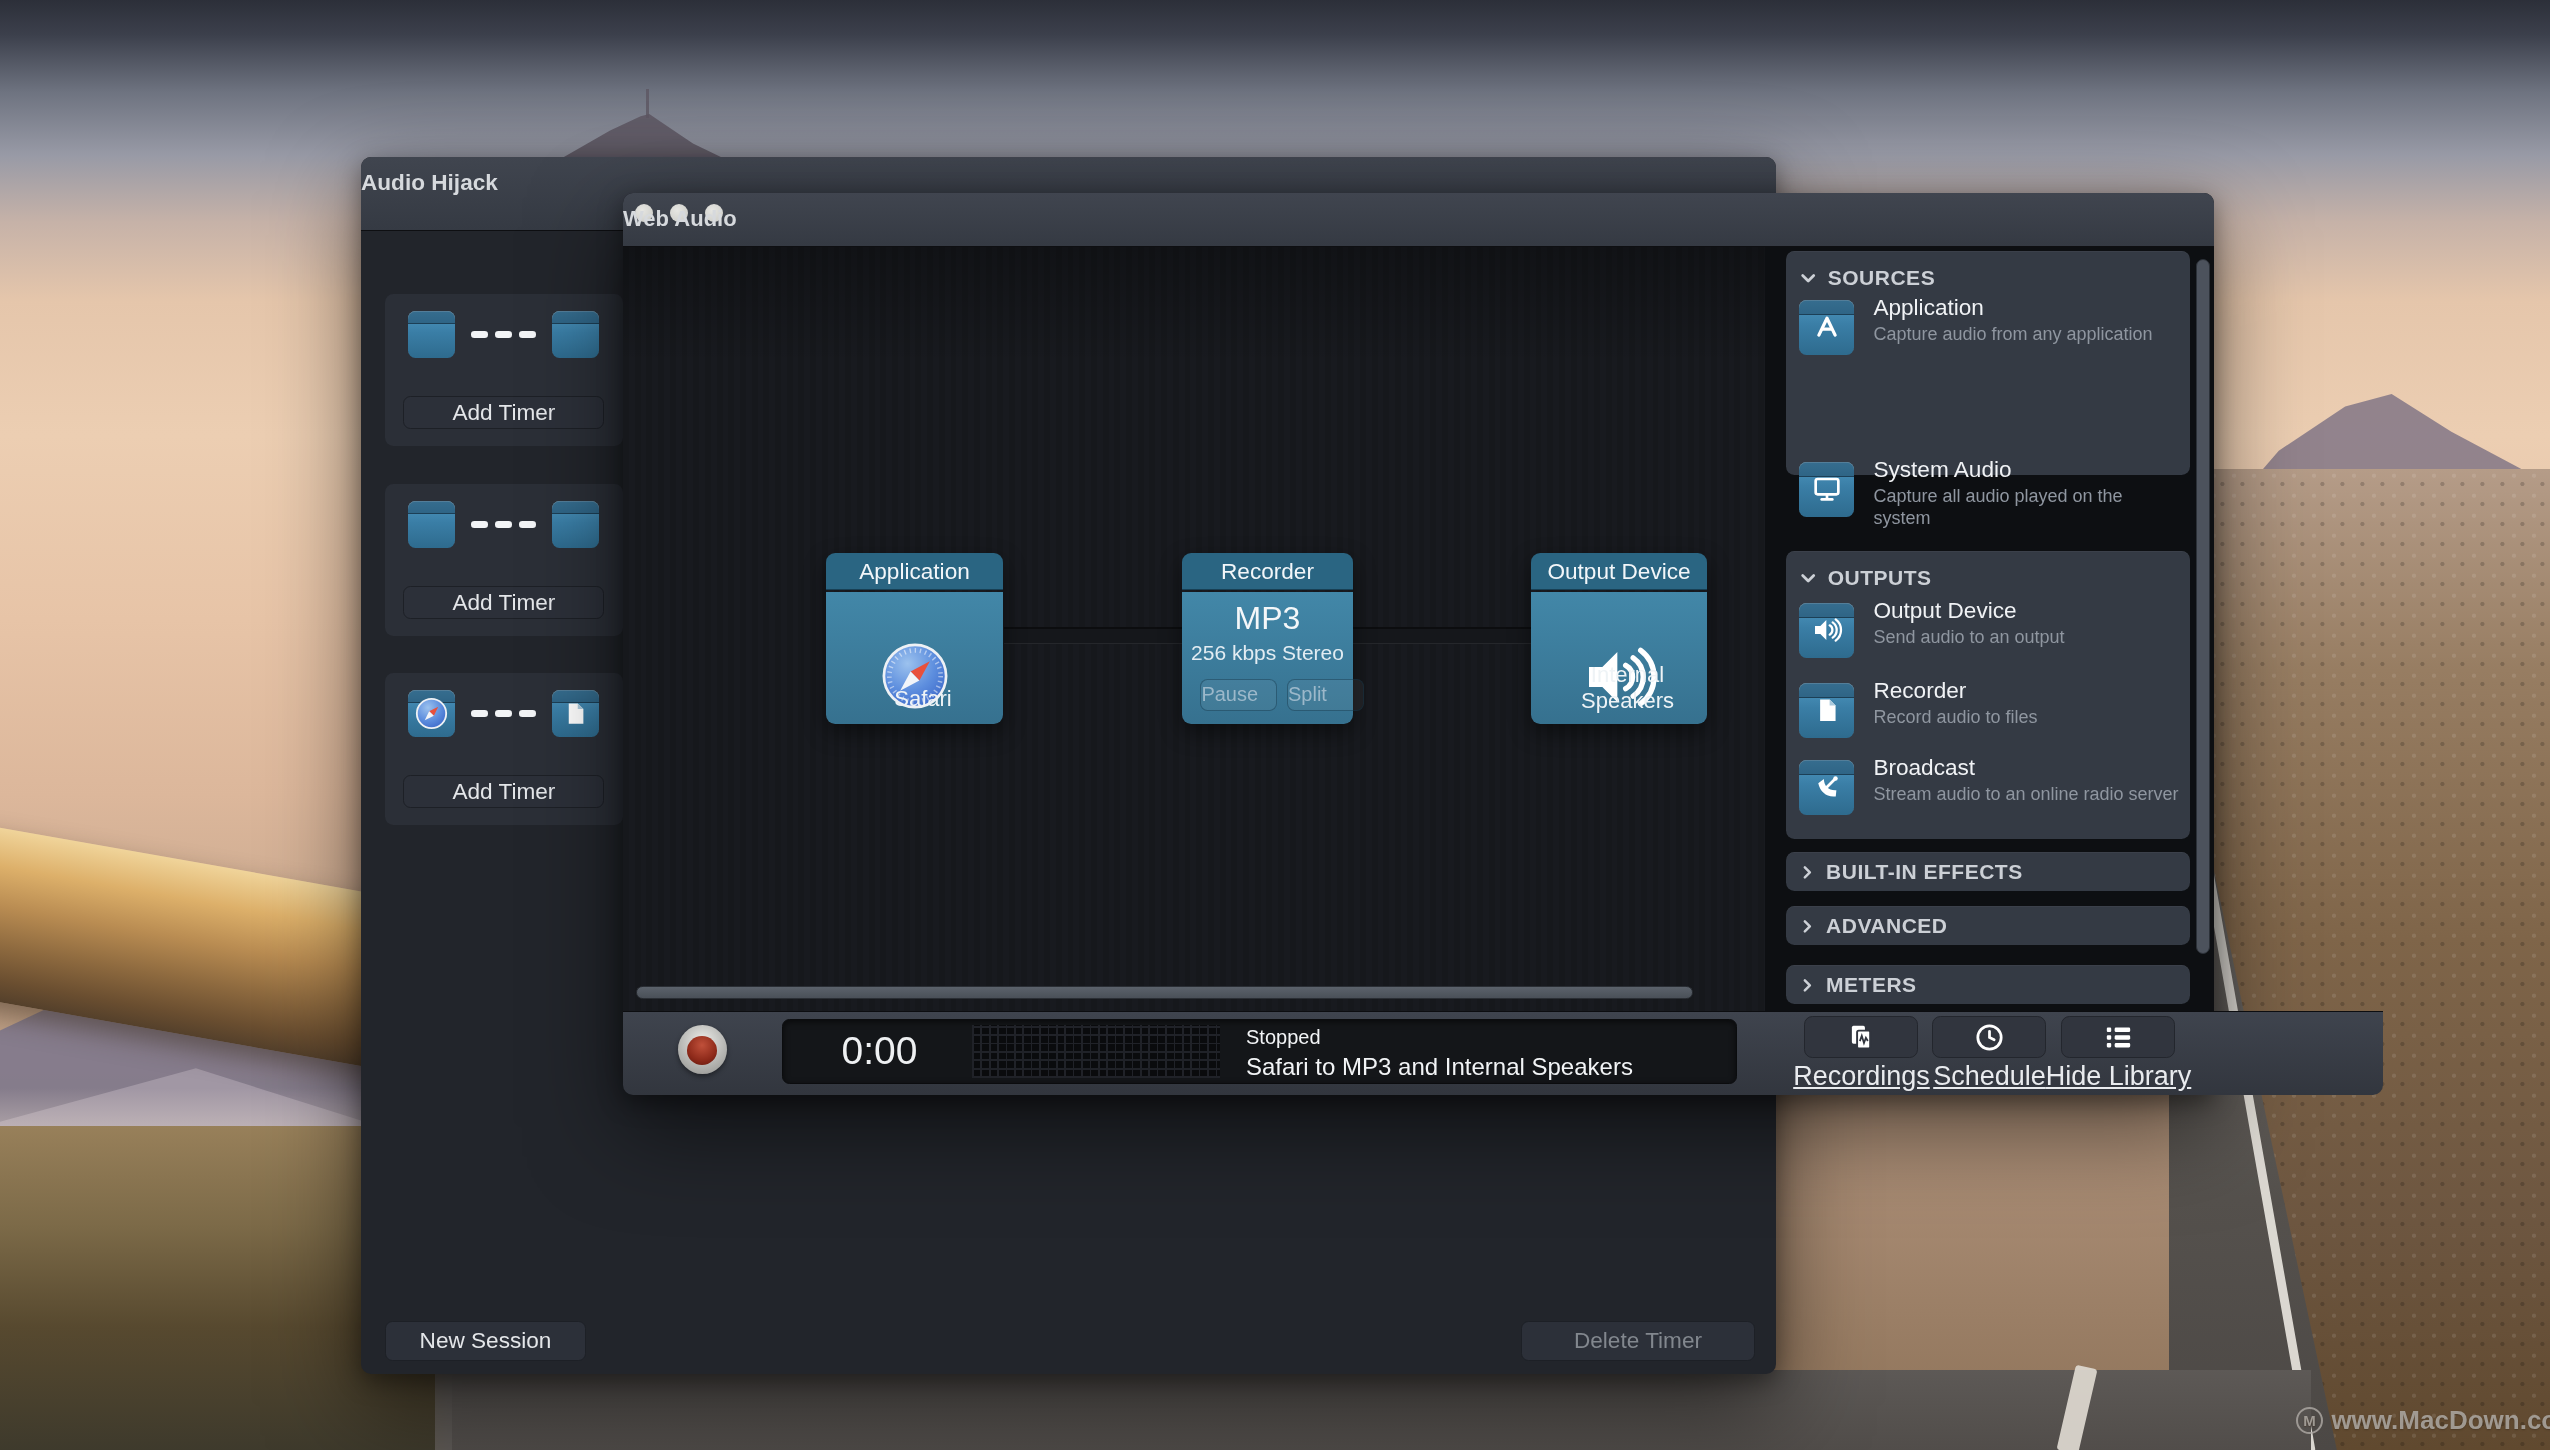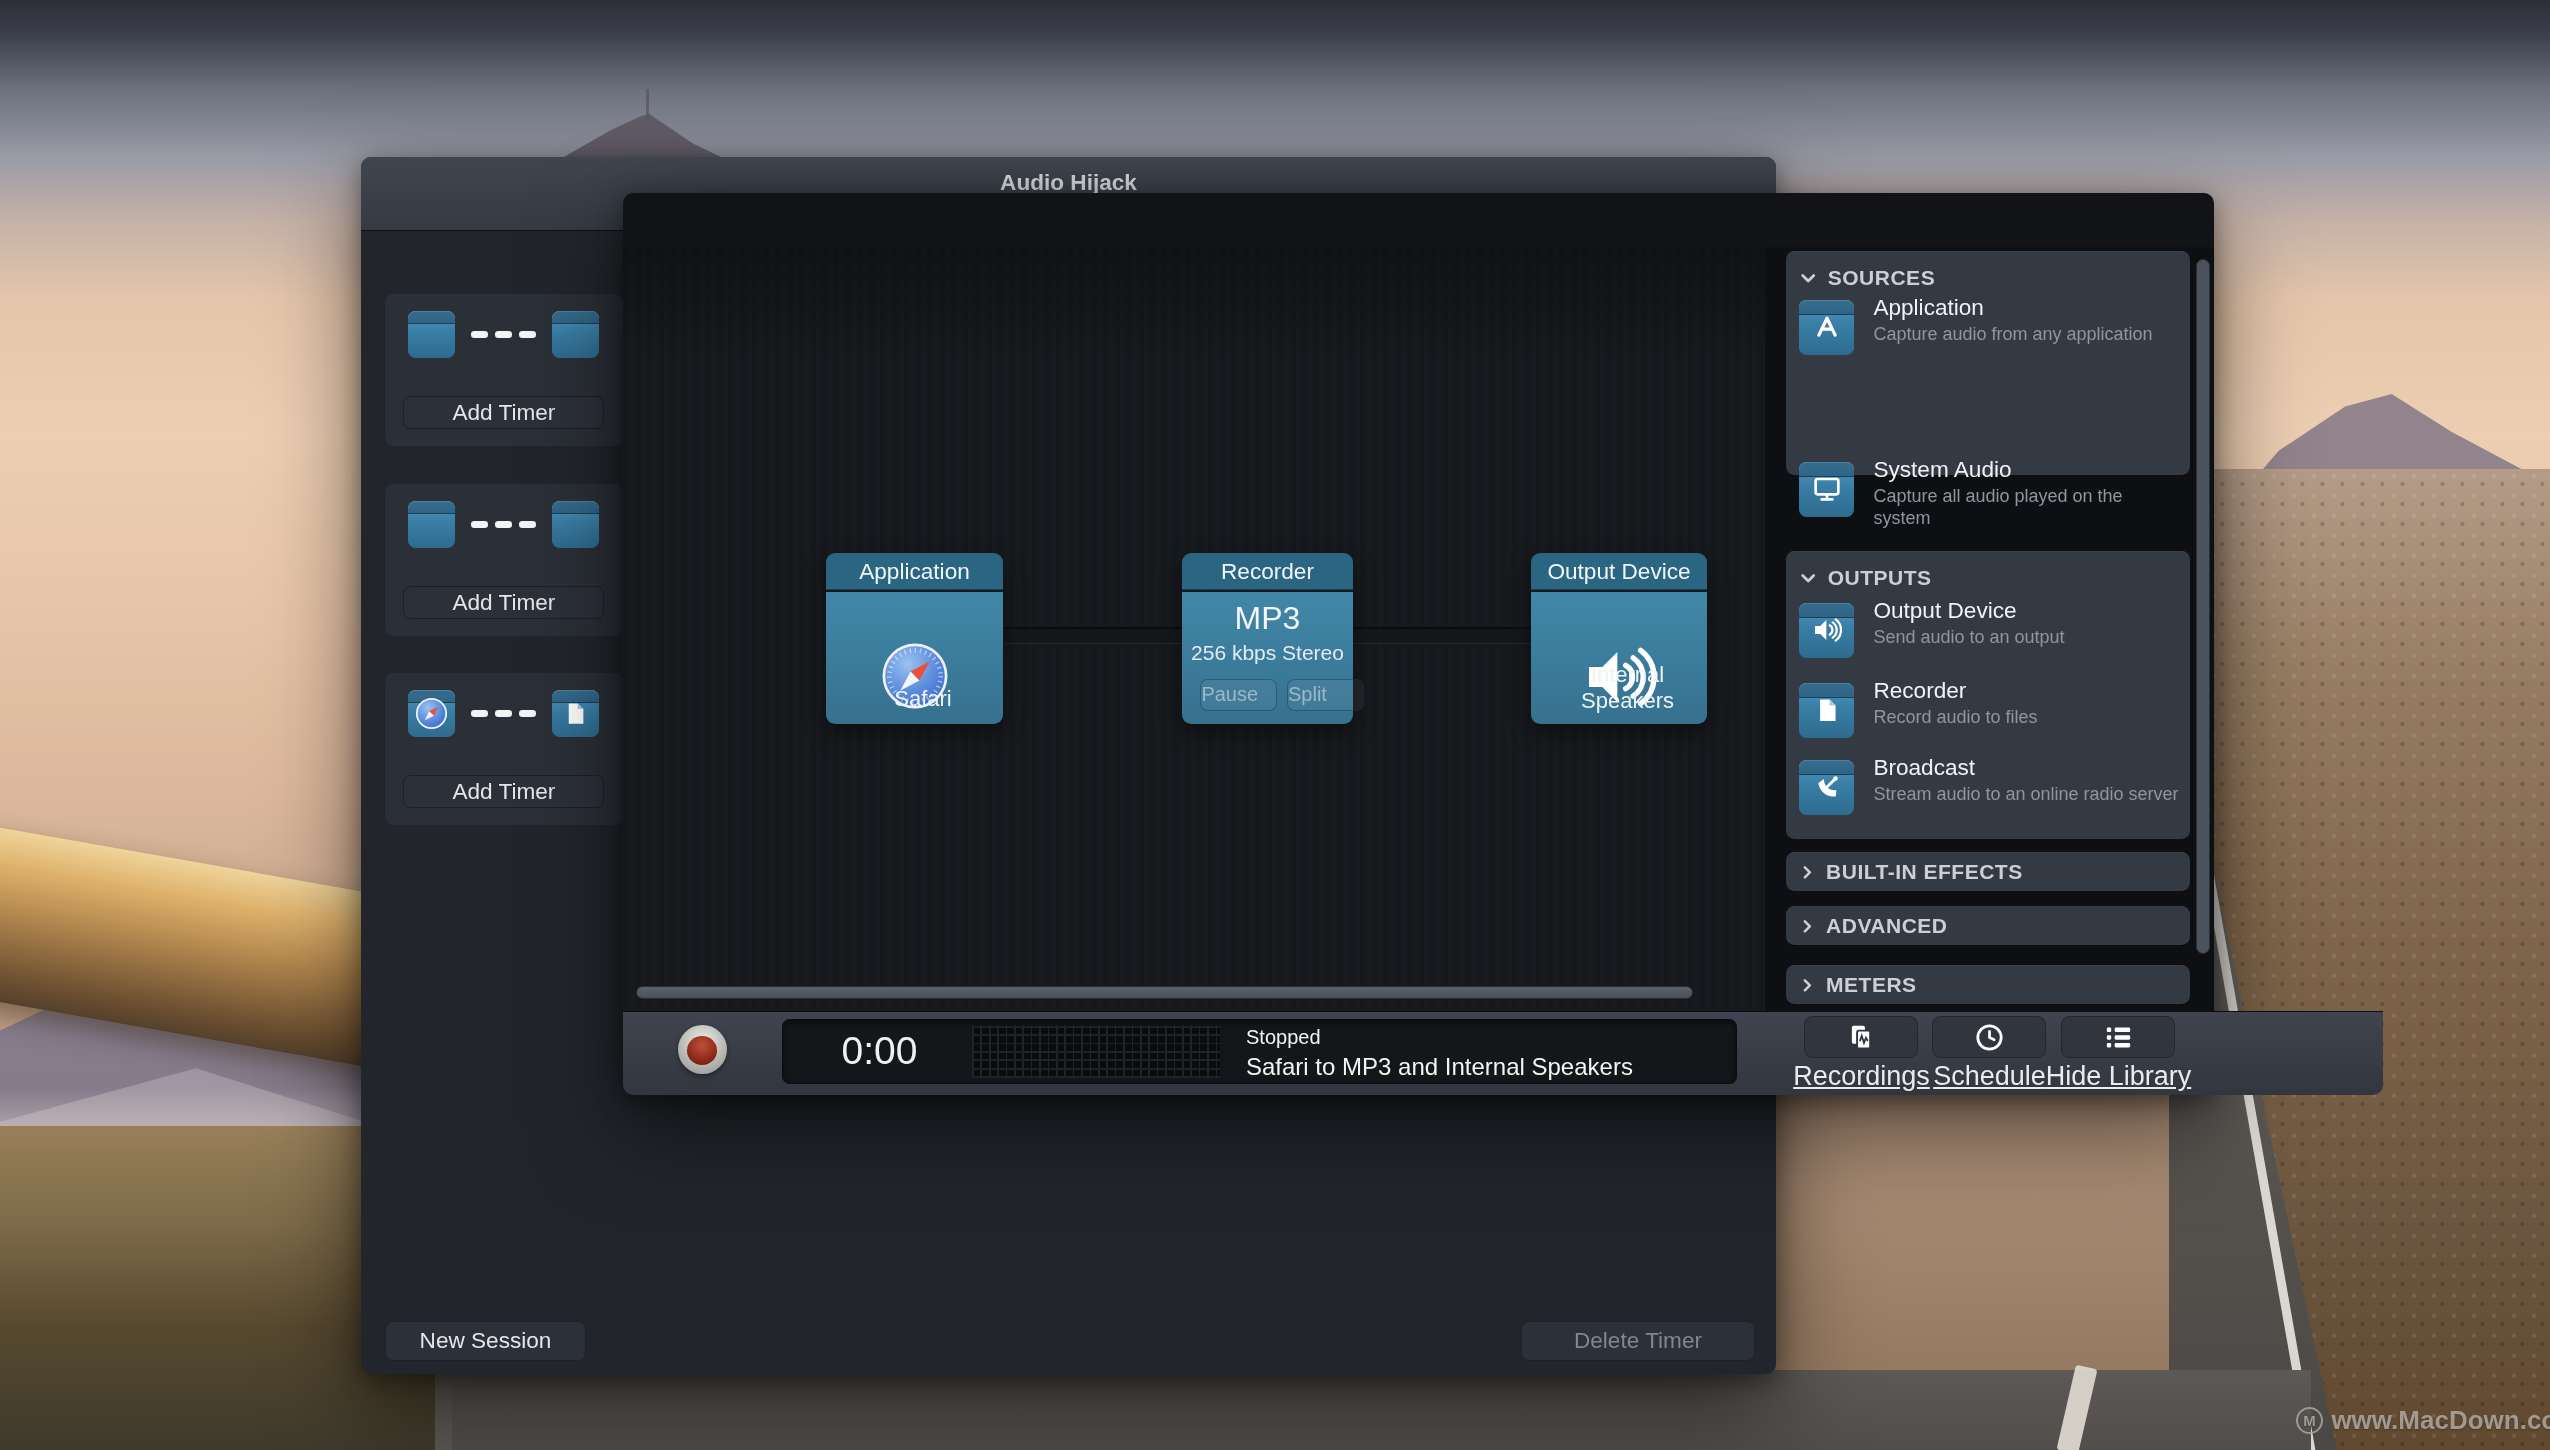--- a/index.html
+++ b/index.html
@@ -47,21 +47,21 @@
   .bg-lane-dash { position:absolute; left:2066px; top:1366px; width:22px; height:87px;
     background:#ded9d0; transform:rotate(13deg); border-radius:3.3px; opacity:.92; }
 
   
   .win { position:absolute; border-radius:10px;
     box-shadow:0 33px 92px rgba(0,0,0,.55),0 6.7px 25px rgba(0,0,0,.4); }
   .titlebar { position:absolute; left:0; top:0; right:0;
     background:linear-gradient(180deg,#40454f,#353a43); border-bottom:1.7px solid #0e0f12; }
   .lights { position:absolute; display:flex; gap:13.4px; }
   .light { border-radius:50%; background:radial-gradient(circle at 40% 35%,#e6e6e2,#c9c9c4); display:block; }
-  .wtitle { position:absolute; left:0; right:0; text-align:center; color:#d6d9dd; font-weight:700; }
+  .wtitle { position:absolute; left:0; right:0; color:#d6d9dd; font-weight:700; }
 
   #win-back { left:361px; top:157px; width:1415px; height:1217px; background:#22252b; }
   #win-back .titlebar { height:74px; border-radius:10px 10px 0 0; }
   #win-back .lights { left:374px; top:167px; }
   #win-back .light { width:20px; height:20px; }
   #win-back .wtitle { top:12.6px; font-size:22.6px; }
 
   .session-card { position:absolute; left:24px; width:238px; height:152px; background:#2b2f37; border-radius:8.4px; }
   .tile { position:absolute; border-radius:7.5px; overflow:hidden;
     background:linear-gradient(180deg,#4e97c0 0%,#3a7ea6 45%,#2e6b8e 100%);
@@ -246,20 +246,28 @@
         </span>
       </div>
       <button class="btn">Add Timer</button>
     </div>
 
     <button class="btn" style="left:24px; top:1164px; width:201px; height:40px;">New Session</button>
     <button class="btn disabled" style="left:1160px; top:1164px; width:234px; height:40px;">Delete Timer</button>
   </section>
 
   <section class="win" id="win-front">
+    <div class="titlebar">
+      <span class="lights">
+        <i class="light"></i>
+        <i class="light"></i>
+        <i class="light"></i>
+      </span>
+      <div class="wtitle">Web Audio</div>
+    </div>
 
     <div class="canvas">
 
       <div class="connector" style="left:381px; top:380px; width:180px;"></div>
       <div class="connector" style="left:728px; top:380px; width:181px;"></div>
 
       <div class="block" id="blk-app">
         <div class="bhead">Application</div>
         <div class="bbody">
           <span class="safari">

